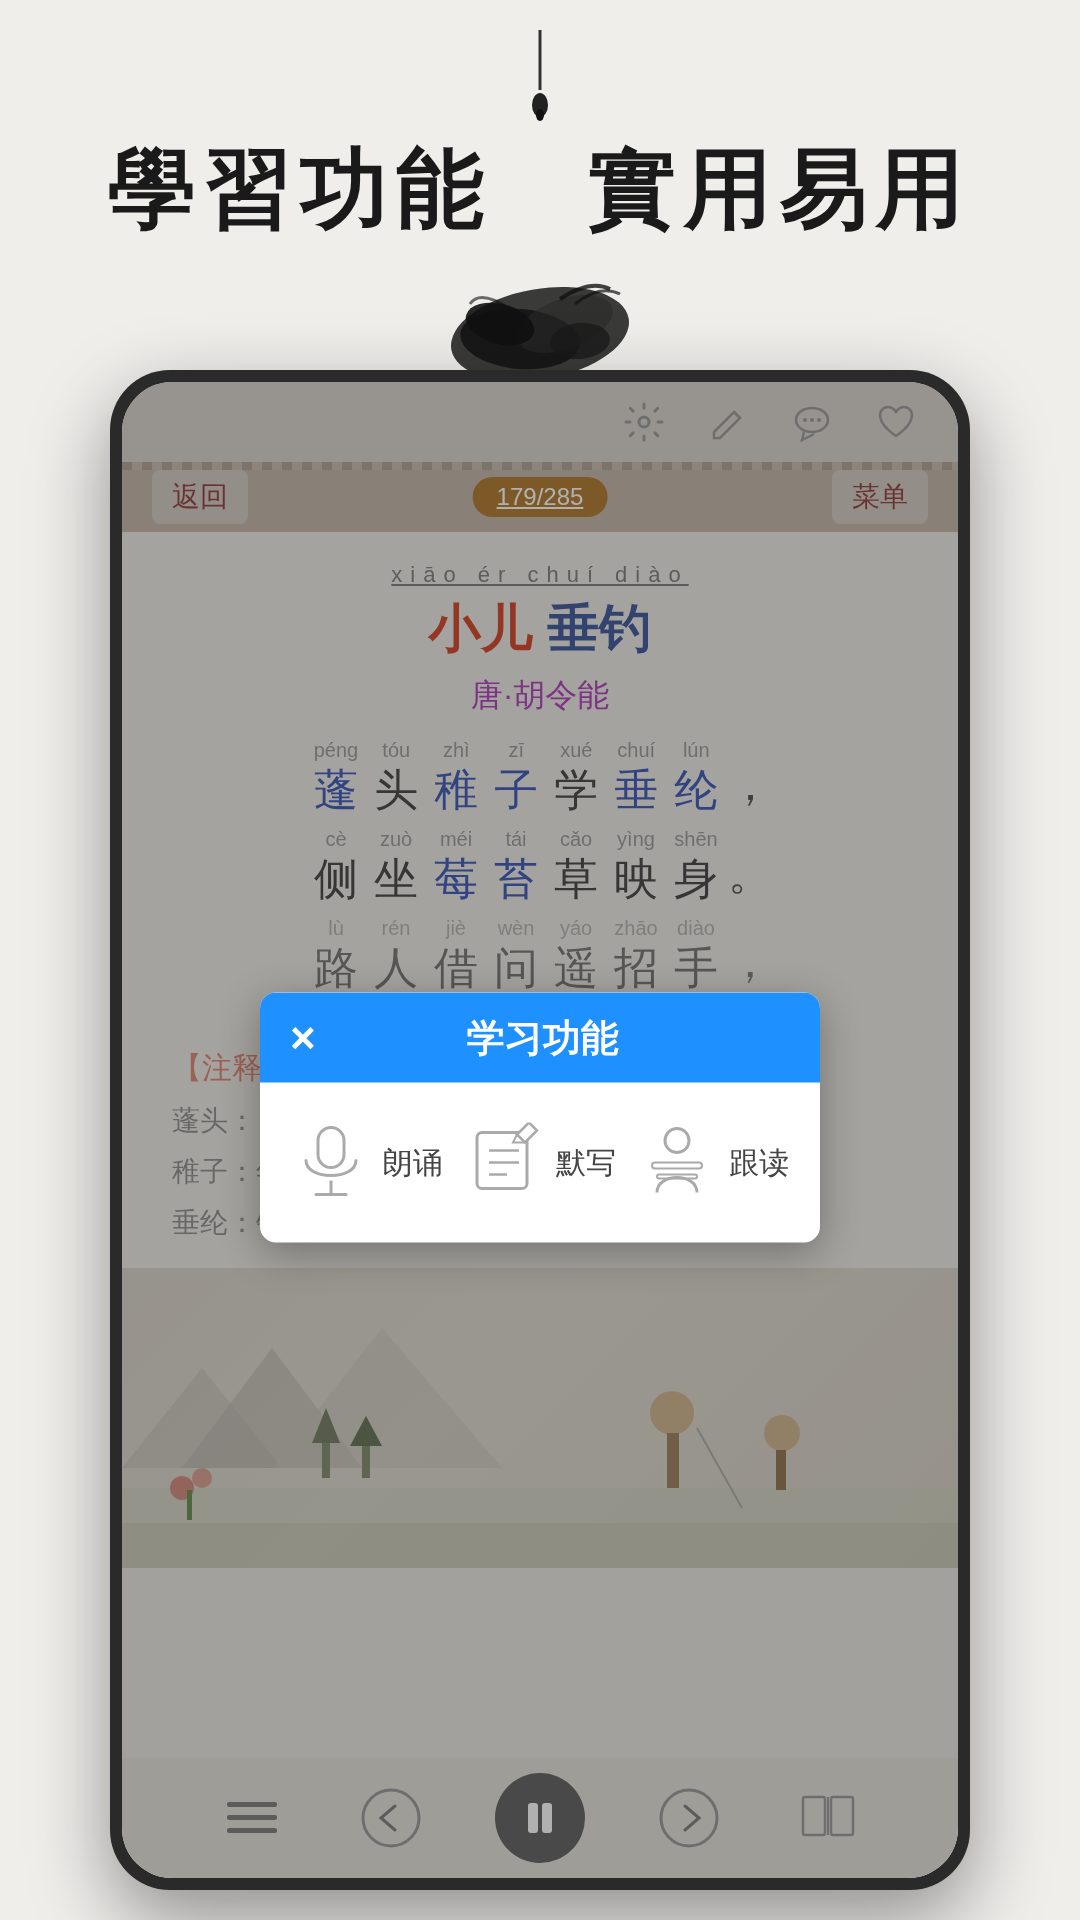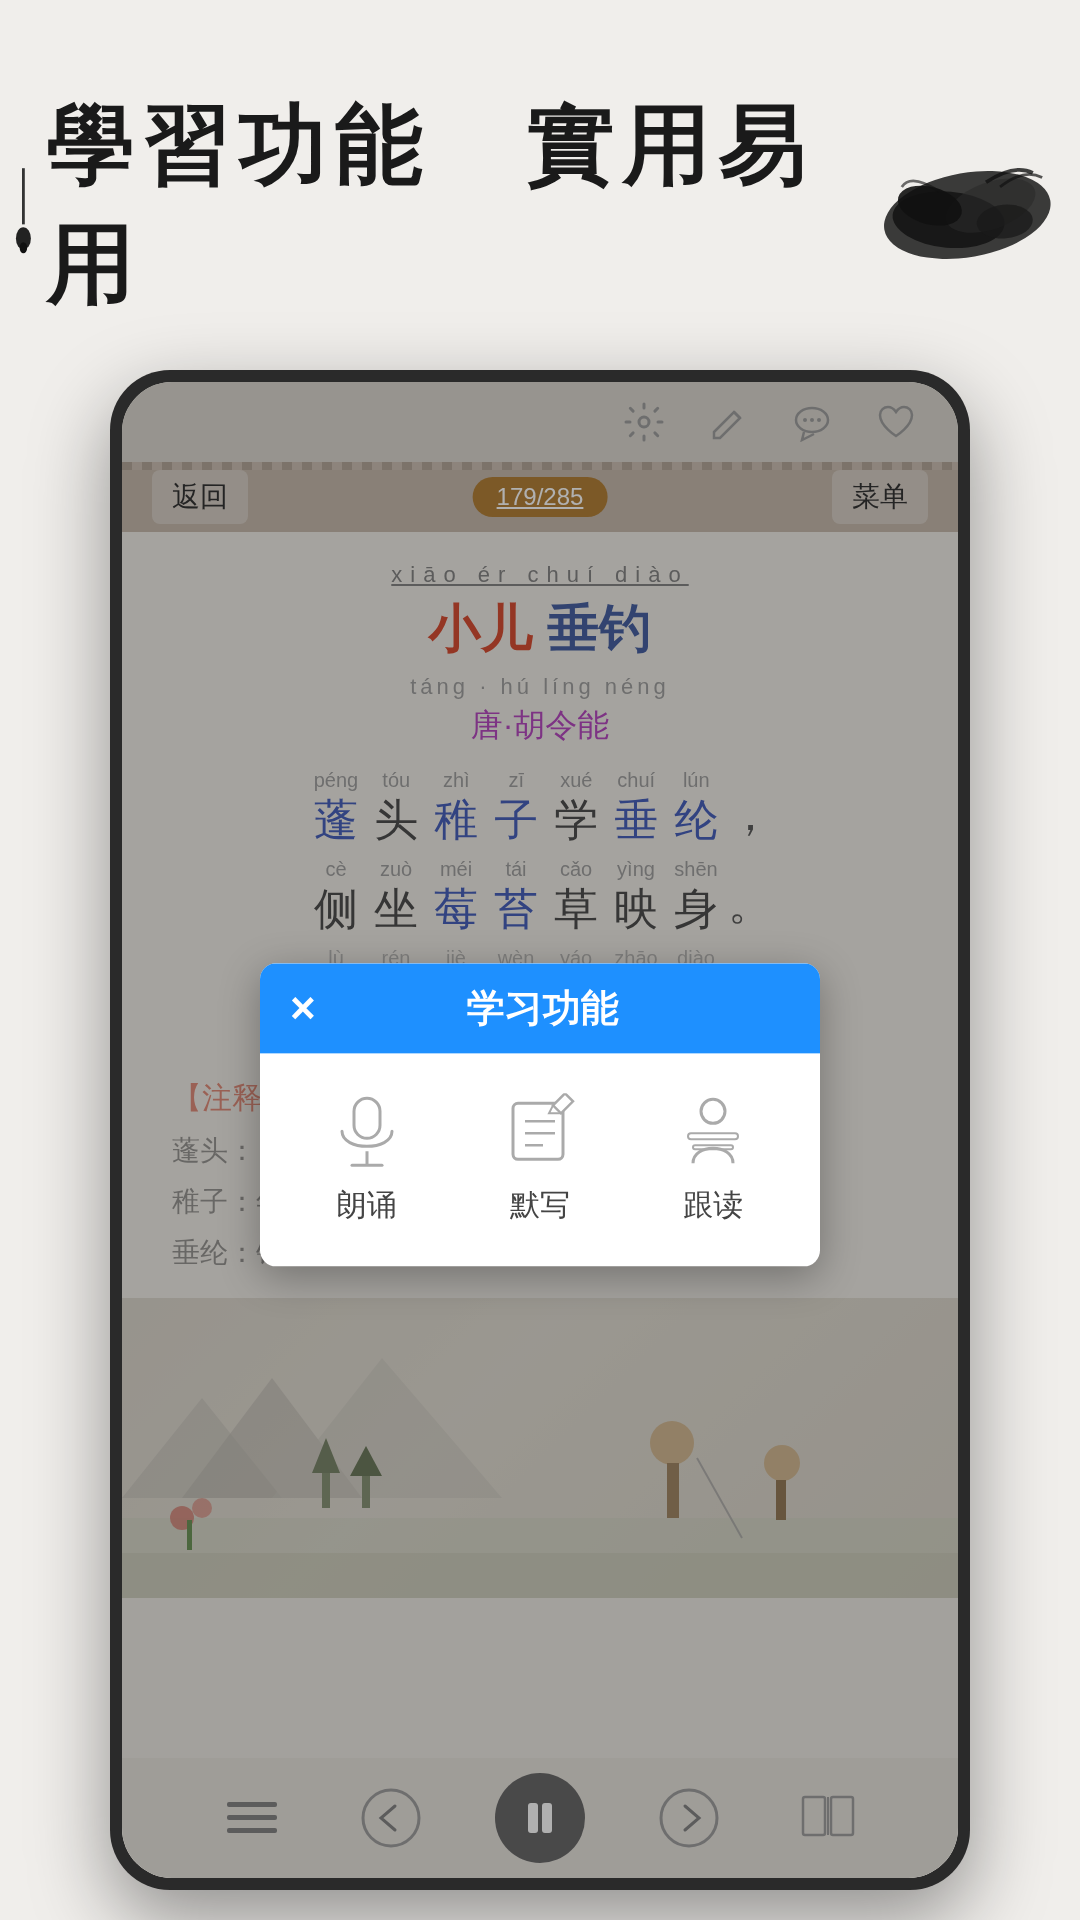--- a/index.html
+++ b/index.html
@@ -10,21 +10,21 @@
       font-family: 'Arial', sans-serif;
       overflow: hidden;
       position: relative;
     }
 
     
     .top-section {
       width: 100%;
       height: 400px;
       display: flex;
-      flex-direction: row;
+      flex-direction: column;
       align-items: center;
       justify-content: flex-start;
       padding-top: 30px;
       position: relative;
     }
 
     .main-title {
       font-size: 88px;
       font-weight: 900;
       color: #1a1a1a;
@@ -85,21 +85,21 @@
       height: 70px;
       background: #b8a898;
       display: flex;
       align-items: center;
       justify-content: space-between;
       padding: 0 30px;
       position: relative;
     }
 
     .nav-btn {
-      color: #000000;
+      color: #7f1d1d;
       font-size: 28px;
       padding: 8px 20px;
       background: rgba(255,255,255,0.3);
       border-radius: 8px;
       cursor: pointer;
     }
 
     .nav-page-count {
       background: #a16207;
       color: white;
@@ -217,21 +217,20 @@
 
     .dialog-body {
       display: flex;
       justify-content: space-around;
       align-items: center;
       padding: 40px 20px;
     }
 
     .dialog-feature {
       display: flex;
-      flex-direction: column;
       align-items: center;
       gap: 12px;
       cursor: pointer;
     }
 
     .feature-icon {
       width: 80px;
       height: 80px;
       display: flex;
       align-items: center;
@@ -345,21 +344,20 @@
       <div class="nav-page-count">179/285</div>
       <div class="nav-btn">菜单</div>
     </div>
 
     <div class="poem-area">
       <div class="poem-title-pinyin">xiāo  ér  chuí  diào</div>
       <div style="text-align:center;font-size:52px;font-weight:bold;margin-bottom:10px;">
         <span style="color:#cc2200;">小儿</span>
         <span style="color:#1a3a8a;">垂钓</span>
       </div>
-      <div class="poem-author-pinyin">táng · hú líng néng</div>
       <div style="text-align:center;font-size:32px;color:#a21caf;margin-bottom:18px;">唐·胡令能</div>
 
       <div class="poem-line">
         <div class="poem-char-group">
           <span class="char-pinyin">péng</span>
           <span class="char-text blue">蓬</span>
         </div>
         <div class="poem-char-group">
           <span class="char-pinyin">tóu</span>
           <span class="char-text black">头</span>

